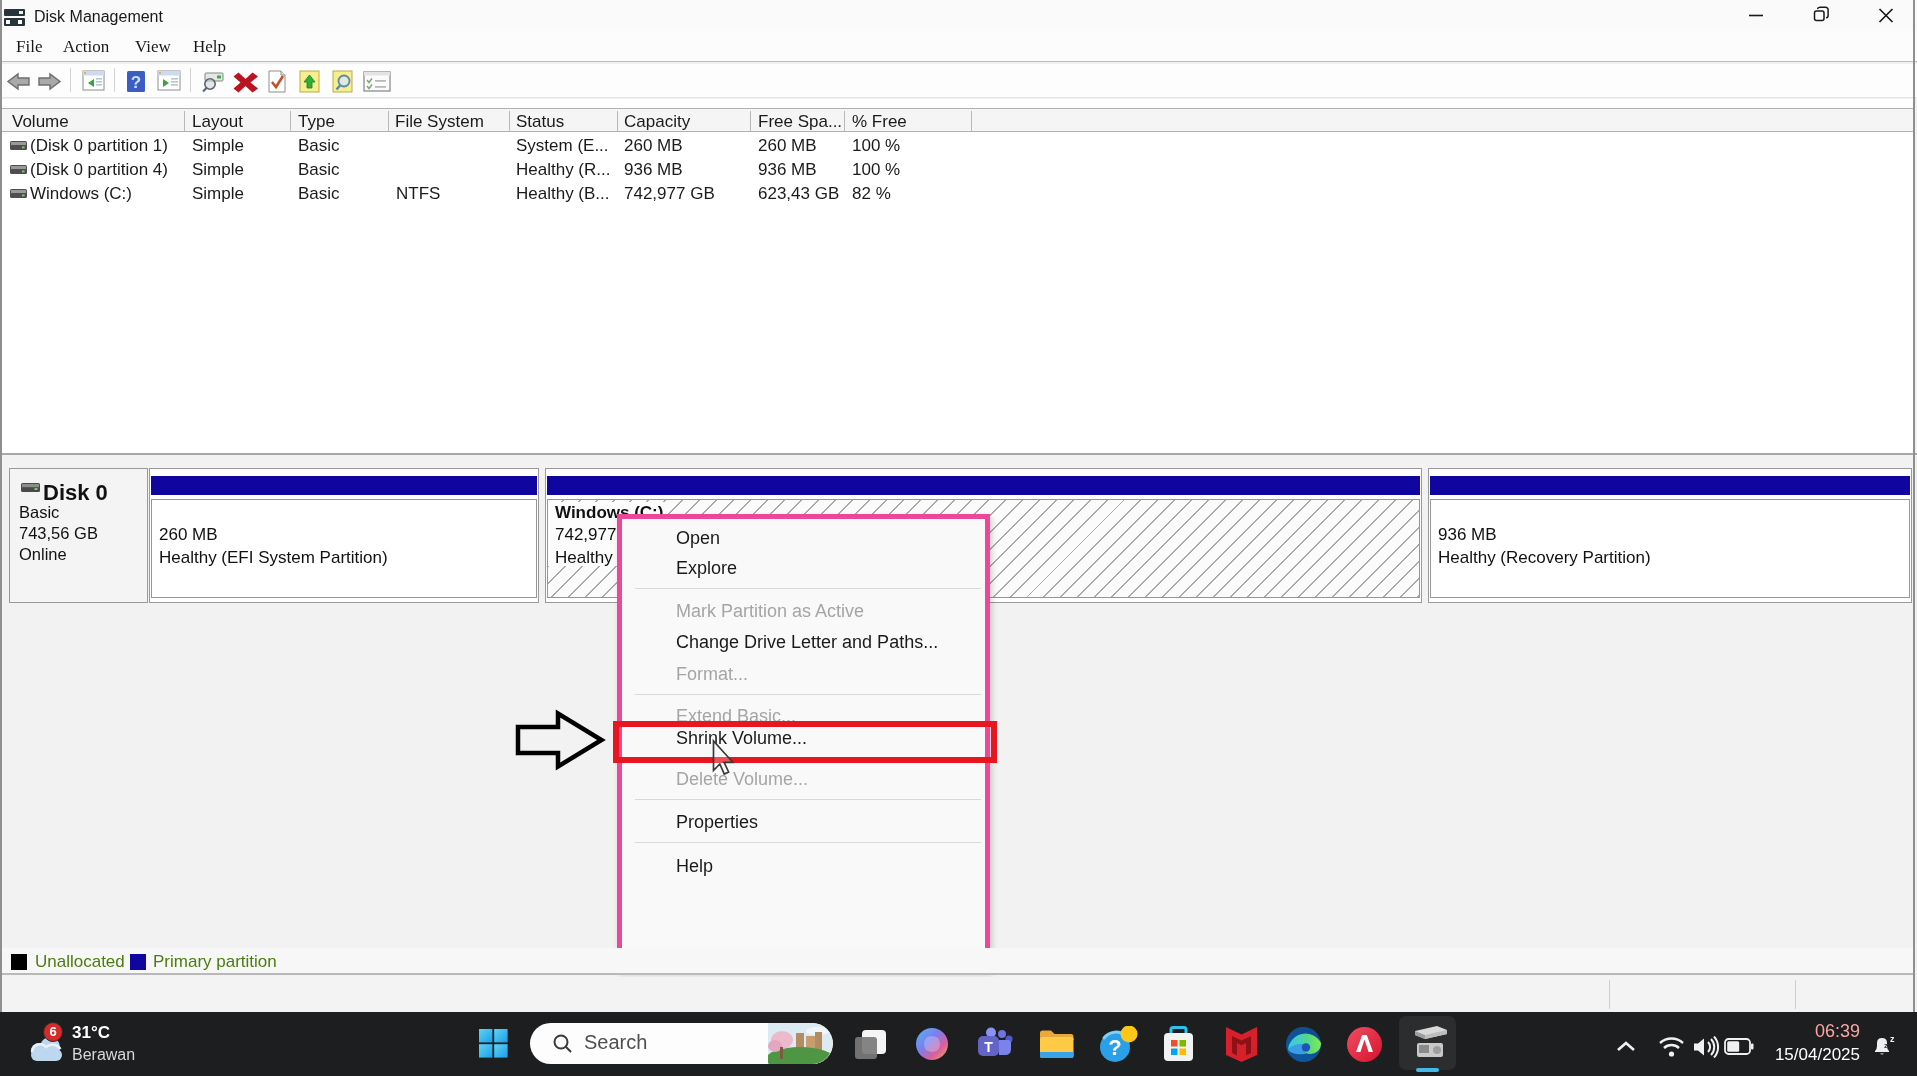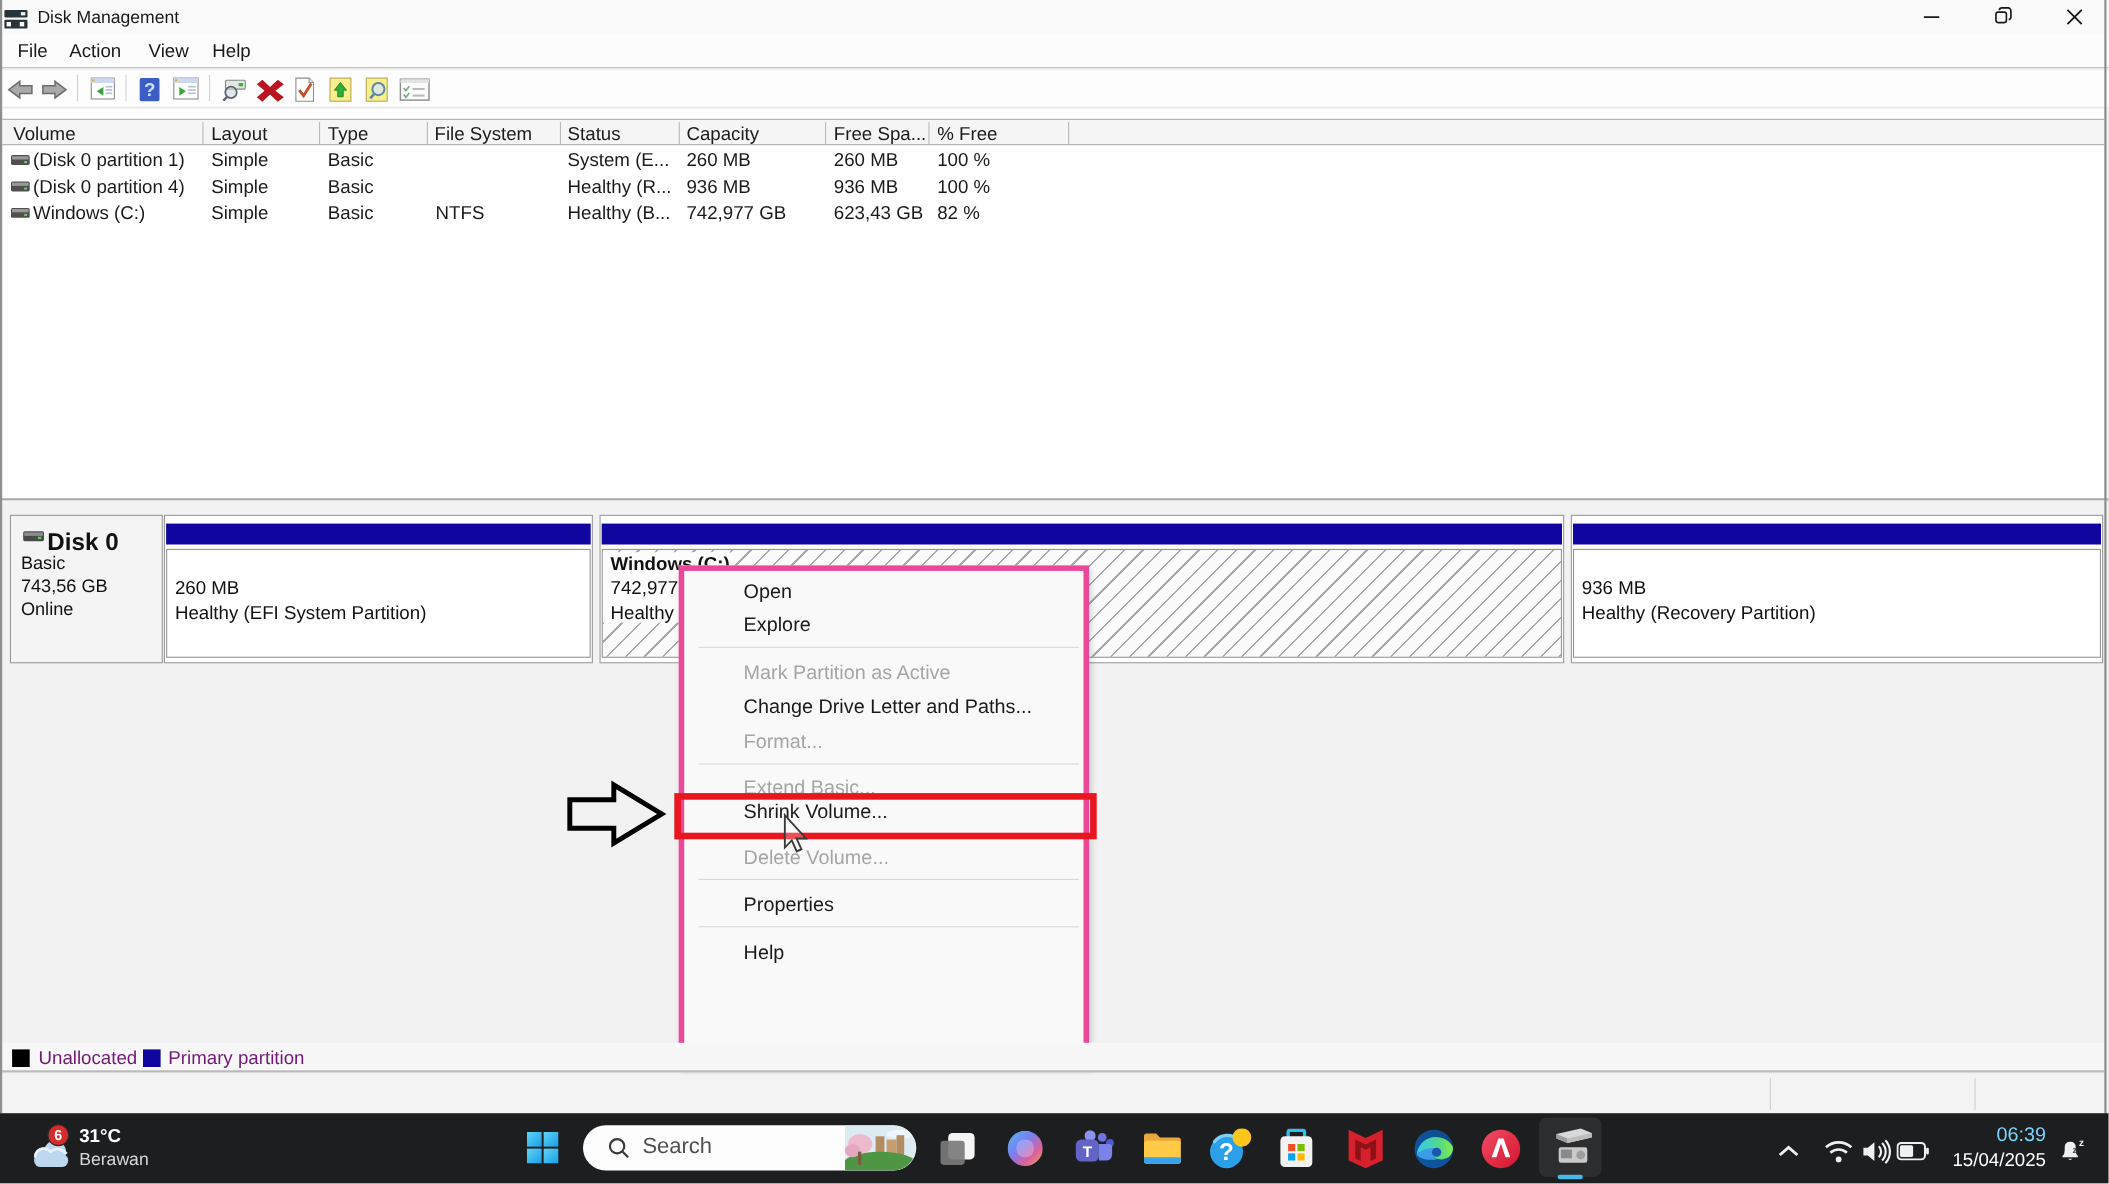--- a/index.html
+++ b/index.html
@@ -3,21 +3,21 @@
 <meta charset="utf-8">
 <style>
   * { margin:0; padding:0; box-sizing:border-box; }
   html,body { width:1917px; height:1076px; overflow:hidden; }
   body { -webkit-font-smoothing:antialiased; font-family:"Liberation Sans", sans-serif; background:#f0f0f0; position:relative; }
   .abs { position:absolute; }
 
   
   #titlebar { left:0; top:0; width:1917px; height:31px; background:#fafafa; }
   #title-text { left:34px; top:8px; font-size:16px; color:#191919; }
-  #menubar { left:0; top:31px; width:1917px; height:31px; background:#fcfcfc; border-bottom:1.5px solid #bdbdbd; }
+  #menubar { left:0; top:31px; width:1917px; height:31px; background:#fcfcfc; border-bottom:1.5px solid #bdbdbd;font-family:Liberation Serif, serif; }
   .menu-item { position:absolute; top:6px; font-size:17px; color:#191919; }
   #toolbar { left:0; top:64px; width:1917px; height:34px; background:#fdfdfd; border-bottom:1px solid #e6e6e6; }
   .tsep { position:absolute; top:4px; width:1px; height:24px; background:#d2d2d2; }
 
   
   #listview { left:2px; top:99px; width:1911px; height:354px; background:#ffffff; }
   #lvheader { left:0px; top:9px; width:1911px; height:24px; background:#f5f5f5; border-top:1px solid #b0b0b0; border-bottom:1px solid #b0b0b0; }
   .hsep { position:absolute; top:2px; width:1px; height:20px; background:#b9b9b9; }
   .hcell { position:absolute; top:3px; font-size:17px; color:#1b1b1b; white-space:nowrap; }
   .row { position:absolute; left:0; width:1911px; height:24px; font-size:17px; color:#1b1b1b; }
@@ -36,21 +36,21 @@
 
   
   #ctxmenu { left:617px; top:514px; width:373px; height:457px; background:#f9f9f9; border:5px solid #ec4899; box-shadow:2px 3px 6px rgba(0,0,0,0.18); }
   .mi { position:absolute; left:54px; height:30px; line-height:30px; font-size:18px; color:#1a1a1a; white-space:nowrap; }
   .mi.dis { color:#a5a5a5; }
   .msep { position:absolute; left:13px; width:346px; height:1px; background:#d9d9d9; }
 
   #redbox { left:613px; top:721px; width:384px; height:42px; border:6px solid #e8161f; }
 
   
-  #legend { left:2px; top:948px; width:1911px; height:27px; background:#f7f7f7; border-bottom:2px solid #b9b9b9; font-size:17px; color:#701a75; }
+  #legend { left:2px; top:948px; width:1911px; height:27px; background:#f7f7f7; border-bottom:2px solid #b9b9b9; font-size:17px; color:#4d7c0f; }
   #statusbar { left:2px; top:977px; width:1911px; height:35px; background:#f3f3f3; }
   .ssep { position:absolute; top:3px; width:1px; height:29px; background:#cfcfcf; }
 
   
   #bl { left:0; top:0; width:2px; height:1012px; background:#8f8f8f; }
   #br { left:1913px; top:0; width:2px; height:1012px; background:#8f8f8f; }
 
   
   #taskbar { left:0; top:1012px; width:1917px; height:64px; background:#1d1e1f; }
 </style>
@@ -458,21 +458,21 @@
     <path d="M 19 3 A 11.5 11.5 0 0 1 19 19" fill="none" stroke="#f0f0f0" stroke-width="2"></path>
     <path d="M 22 0.5 A 15.5 15.5 0 0 1 22 21.5" fill="none" stroke="#f0f0f0" stroke-width="2"></path>
   </svg>
 
   <svg class="abs" style="left:1724px;top:26px" width="30" height="17" viewBox="0 0 30 17">
     <rect x="1" y="1" width="25" height="15" rx="3.5" fill="none" stroke="#f0f0f0" stroke-width="1.8"></rect>
     <rect x="3.2" y="3.2" width="12" height="10.6" rx="1.5" fill="#f0f0f0"></rect>
     <rect x="27" y="5.5" width="2.5" height="6" rx="1" fill="#f0f0f0"></rect>
   </svg>
 
-  <div class="abs" style="left:1760px;top:9px;width:100px;text-align:right;font-size:18px;color:#7dd3fc;">06:39</div>
+  <div class="abs" style="left:1760px;top:9px;width:100px;text-align:right;font-size:18px;color:#fca5a5;">06:39</div>
   <div class="abs" style="left:1760px;top:33px;width:100px;text-align:right;font-size:17px;color:#ffffff;">15/04/2025</div>
 
   <svg class="abs" style="left:1870px;top:22px" width="30" height="26" viewBox="0 0 30 26">
     <path d="M 5 18 L 5 17 Q 7 15.5 7 12 L 7 9 Q 7 4 12 4 Q 17 4 17 9 L 17 12 Q 17 15.5 19 17 L 19 18 Z" fill="#f0f0f0"></path>
     <path d="M 10 19.5 Q 12 21.5 14 19.5" fill="#f0f0f0"></path>
     <text x="20" y="8" font-size="9" font-weight="bold" fill="#f0f0f0" font-family="Liberation Sans">z</text>
     <text x="14" y="14" font-size="8" font-weight="bold" fill="#404040" font-family="Liberation Sans">z</text>
   </svg>
 </div>
 

